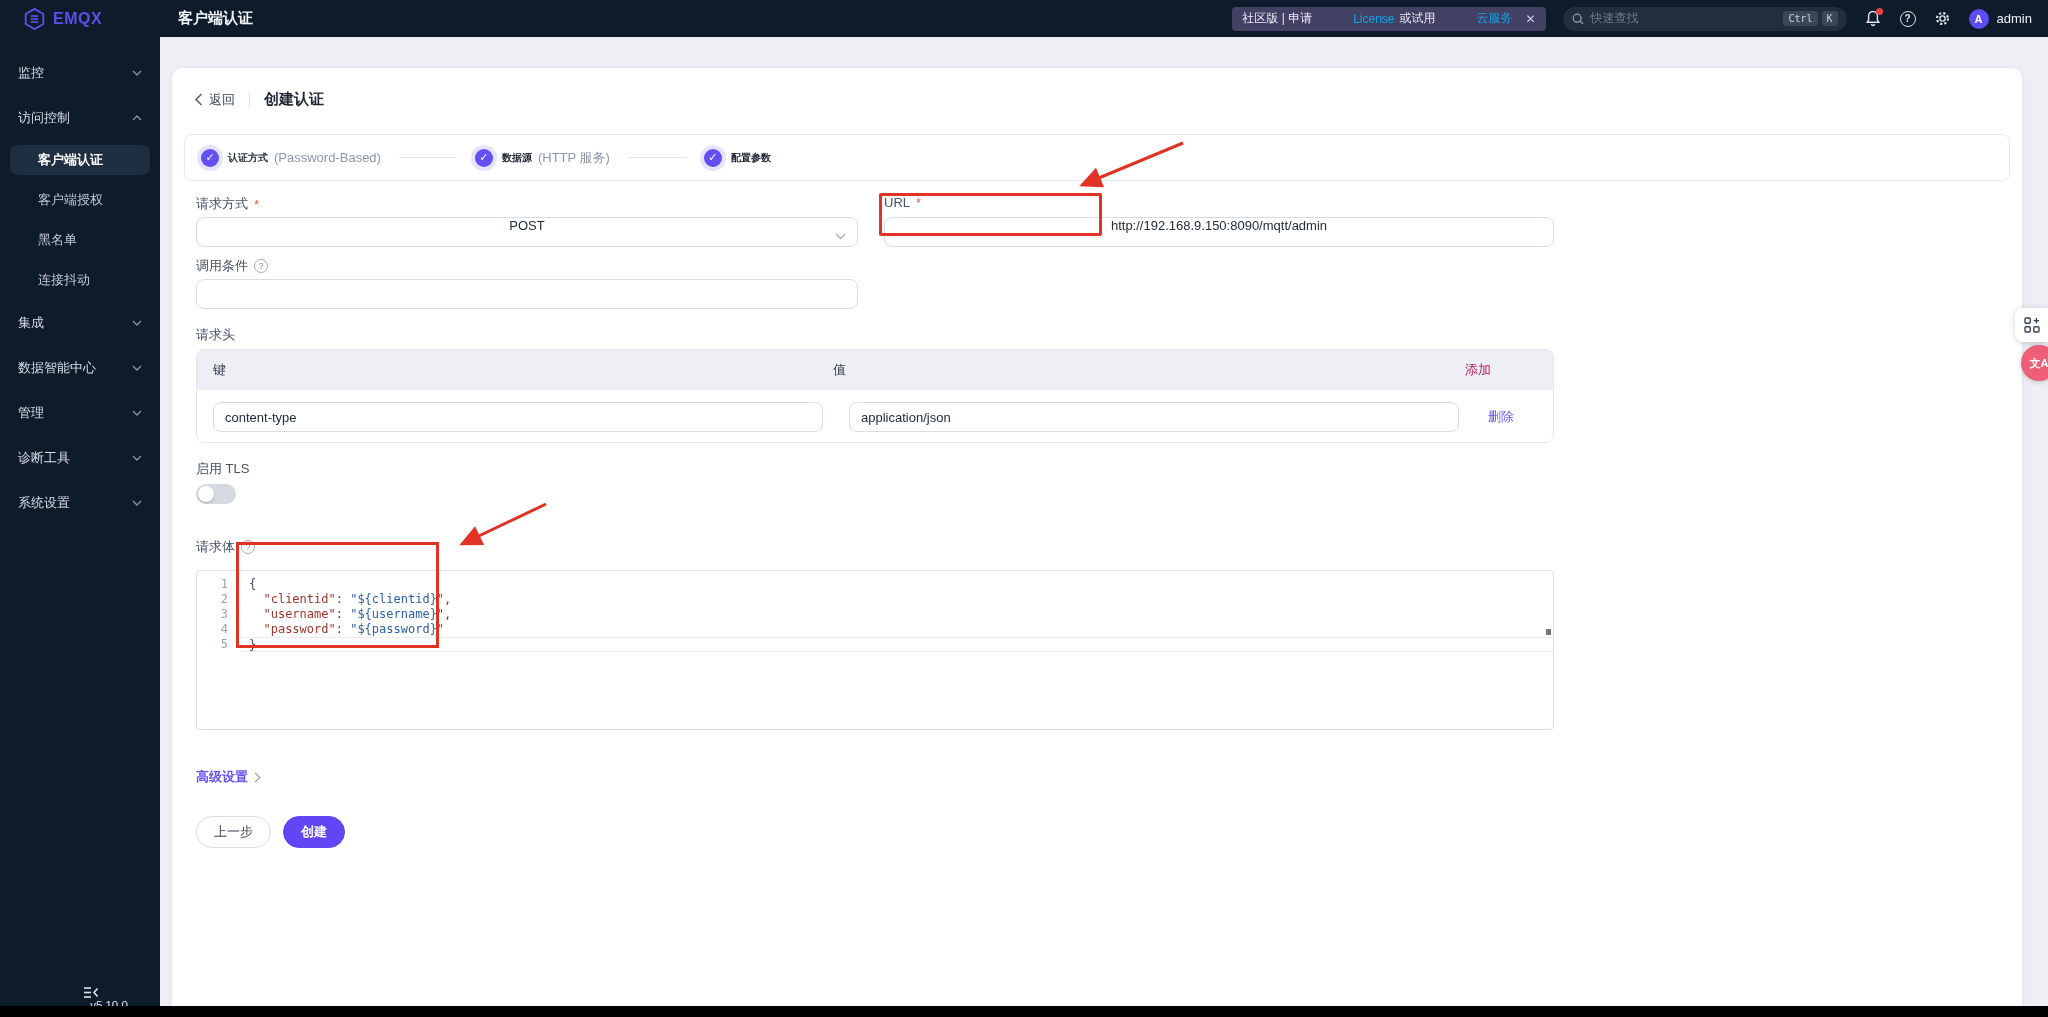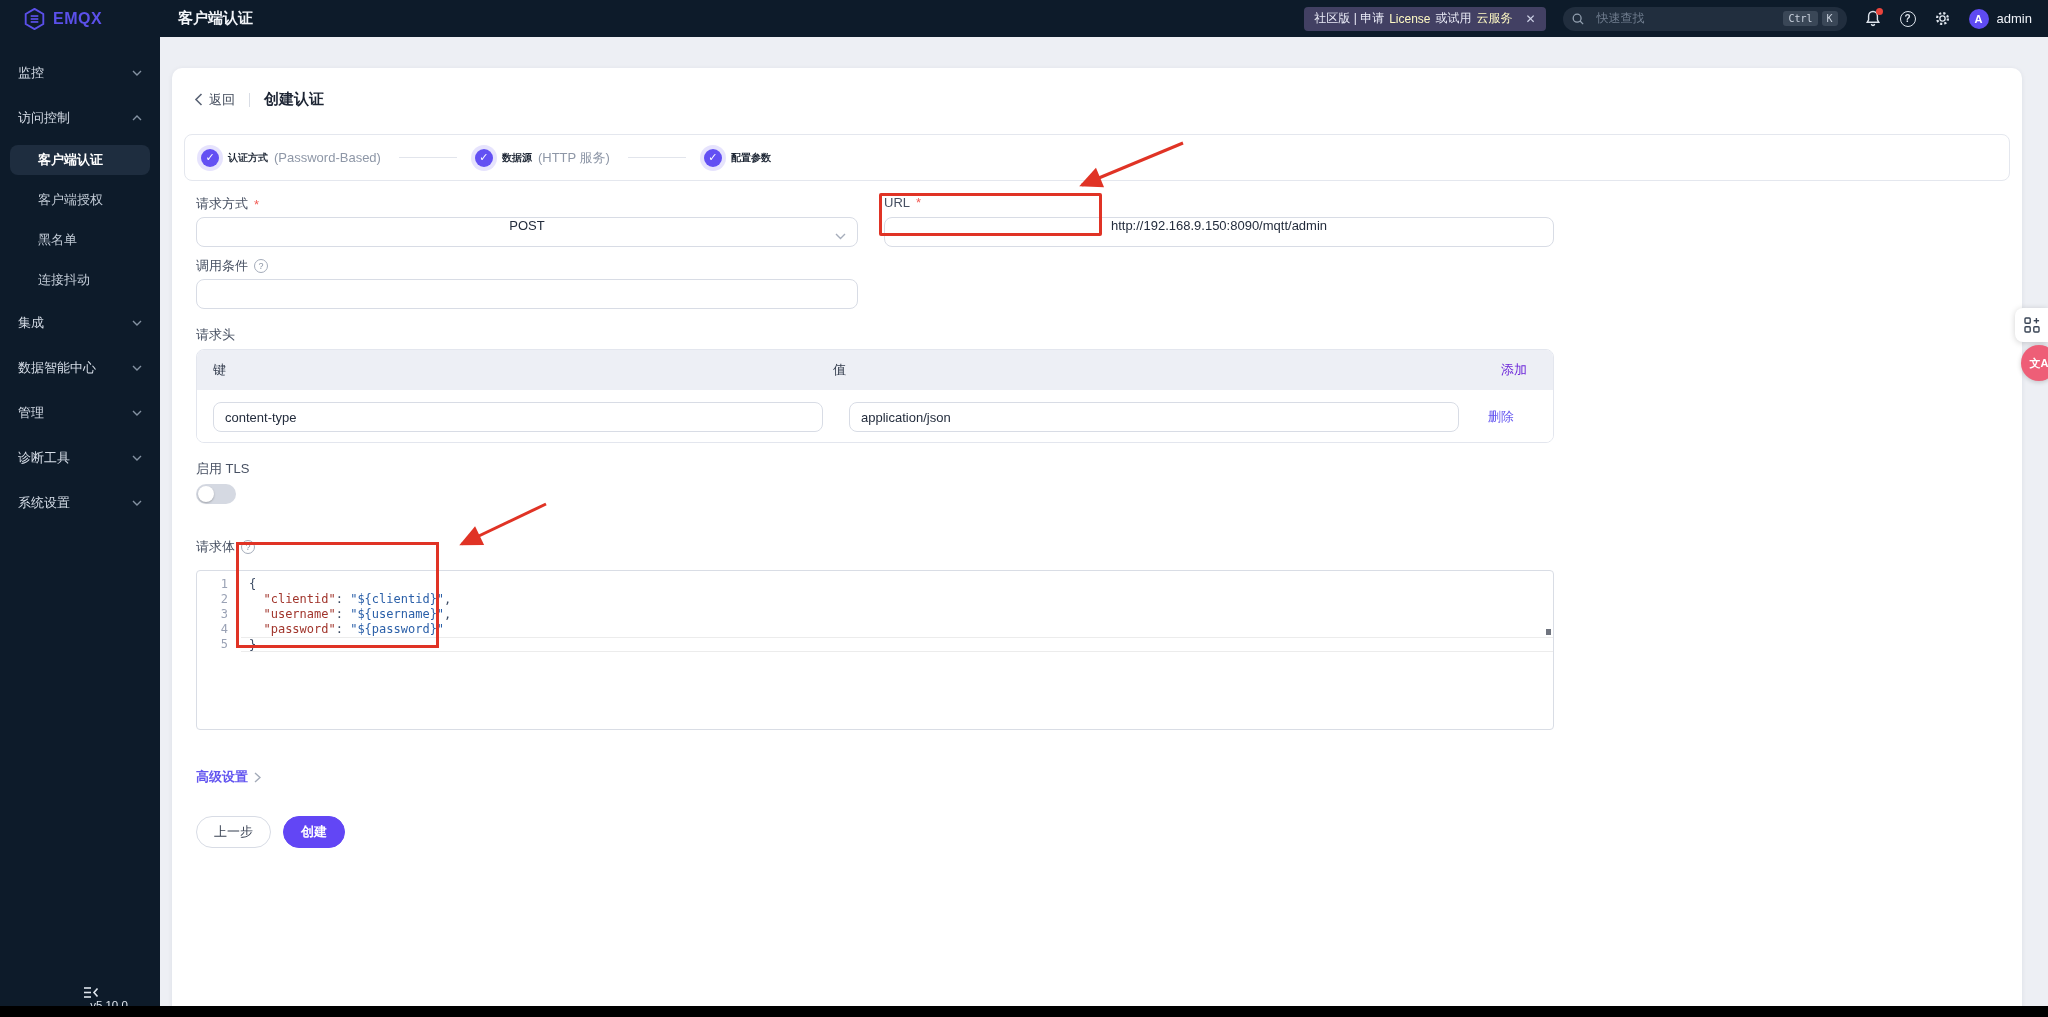--- a/index.html
+++ b/index.html
@@ -6,23 +6,23 @@
   html,body { width:2048px; height:1017px; }
   body { position:relative; overflow:hidden; background:#edeff4; font-family:"Liberation Sans",sans-serif; }
 
   
   .topbar { position:absolute; left:0; top:0; width:2048px; height:37px; background:#0d1b2a; display:flex; align-items:center; z-index:30; }
   .tb-logo { display:flex; align-items:center; gap:8px; padding-left:24px; width:160px; }
   .tb-logo-text { color:#5b50ea; font-size:16px; font-weight:700; letter-spacing:.5px; }
   .tb-title { position:absolute; left:178px; color:#f2f5f9; font-size:15px; font-weight:700; }
   .tb-right { margin-left:auto; display:flex; align-items:center; gap:17px; padding-right:16px; }
   .banner { display:flex; align-items:center; gap:5px; background:#424063; border-radius:4px; height:24px; padding:0 10px; font-size:12px; color:#e9eaf6; }
-  .banner .blink { color:#fef9c3; cursor:pointer; }
+  .banner .blink { color:#0ea5e9; cursor:pointer;margin-left:36px; }
   .banner .bclose { color:#cfd3e8; margin-left:8px; font-size:12px; cursor:pointer; }
-  .search { width:284px; height:24px; background:#212e3e; border-radius:13px; display:flex; align-items:center; gap:13px; padding:0 9px; }
+  .search { width:284px; height:24px; background:#212e3e; border-radius:13px; display:flex; align-items:center; gap:7px; padding:0 9px; }
   .search .ph { color:#6f7c8e; font-size:12px; }
   .kbds { margin-left:auto; display:flex; gap:4px; }
   .kbd { background:#3a4757; color:#c9d1dd; border-radius:3px; font-size:10px; padding:2px 5px; font-family:"DejaVu Sans Mono",monospace; }
   .tb-icon { position:relative; display:flex; align-items:center; justify-content:center; width:18px; height:18px; cursor:pointer; }
   .reddot { position:absolute; right:-1px; top:-2px; width:7px; height:7px; border-radius:50%; background:#e9443c; }
   .qcirc { width:16px; height:16px; border:1.6px solid #dde4ec; border-radius:50%; color:#dde4ec; font-size:10px; font-weight:700; display:flex; align-items:center; justify-content:center; }
   .avatar { width:20px; height:20px; border-radius:50%; background:#5f4bf2; color:#fff; font-size:11px; font-weight:700; display:flex; align-items:center; justify-content:center; }
   .uname { color:#eef2f7; font-size:13px; margin-left:-9px; }
 
   
@@ -52,21 +52,21 @@
   .f-label { position:absolute; font-size:13px; color:#475062; display:flex; align-items:center; gap:6px;justify-content:flex-end; }
   .req { color:#f25c55; }
   .qicon { width:14px; height:14px; border:1px solid #a4acba; border-radius:50%; color:#8b94a4; font-size:9px; display:flex; align-items:center; justify-content:center; }
   .f-input { position:absolute; height:30px; border:1px solid #d8dce5; border-radius:8px; background:#fff; font-size:13px; color:#242d3d; padding:0 11px; display:flex; align-items:center;flex-direction:column; }
   .f-select .sel-chev { margin-left:auto; display:flex; }
 
   .hdr-table { position:absolute; left:24px; top:281px; width:1358px; height:94px; border:1px solid #e3e6ee; border-radius:8px; overflow:hidden; }
   .hdr-head { height:40px; background:#edeff5; display:flex; align-items:center; font-size:13px; color:#323b4c; }
   .hdr-head .col-k { padding-left:16px; width:636px; }
   .hdr-head .col-v { width:600px; }
-  .hdr-add { margin-left:auto; padding-right:26px; color:#6d28d9; cursor:pointer; }
+  .hdr-add { margin-left:auto; padding-right:62px; color:#be185d; cursor:pointer; }
   .hdr-row { height:54px; display:flex; align-items:center; background:#fff; }
   .cell-input { height:30px; border:1px solid #d8dce5; border-radius:8px; display:flex; align-items:center; padding:0 11px; font-size:13px; color:#242d3d; }
   .ki { margin-left:16px; width:610px; }
   .vi { margin-left:26px; width:610px; }
   .hdr-del { margin-left:29px; color:#6456f0; font-size:13px; cursor:pointer; }
 
   .toggle { position:absolute; left:24px; top:416px; width:40px; height:20px; background:#d5d9e2; border-radius:10px; cursor:pointer; }
   .knob { position:absolute; left:2px; top:2px; width:16px; height:16px; background:#fff; border-radius:50%; box-shadow:0 1px 2px rgba(0,0,0,.25); }
 
   .body-btns { position:absolute; left:24px; top:464px; width:1358px; display:flex; justify-content:flex-end; gap:8px; }

